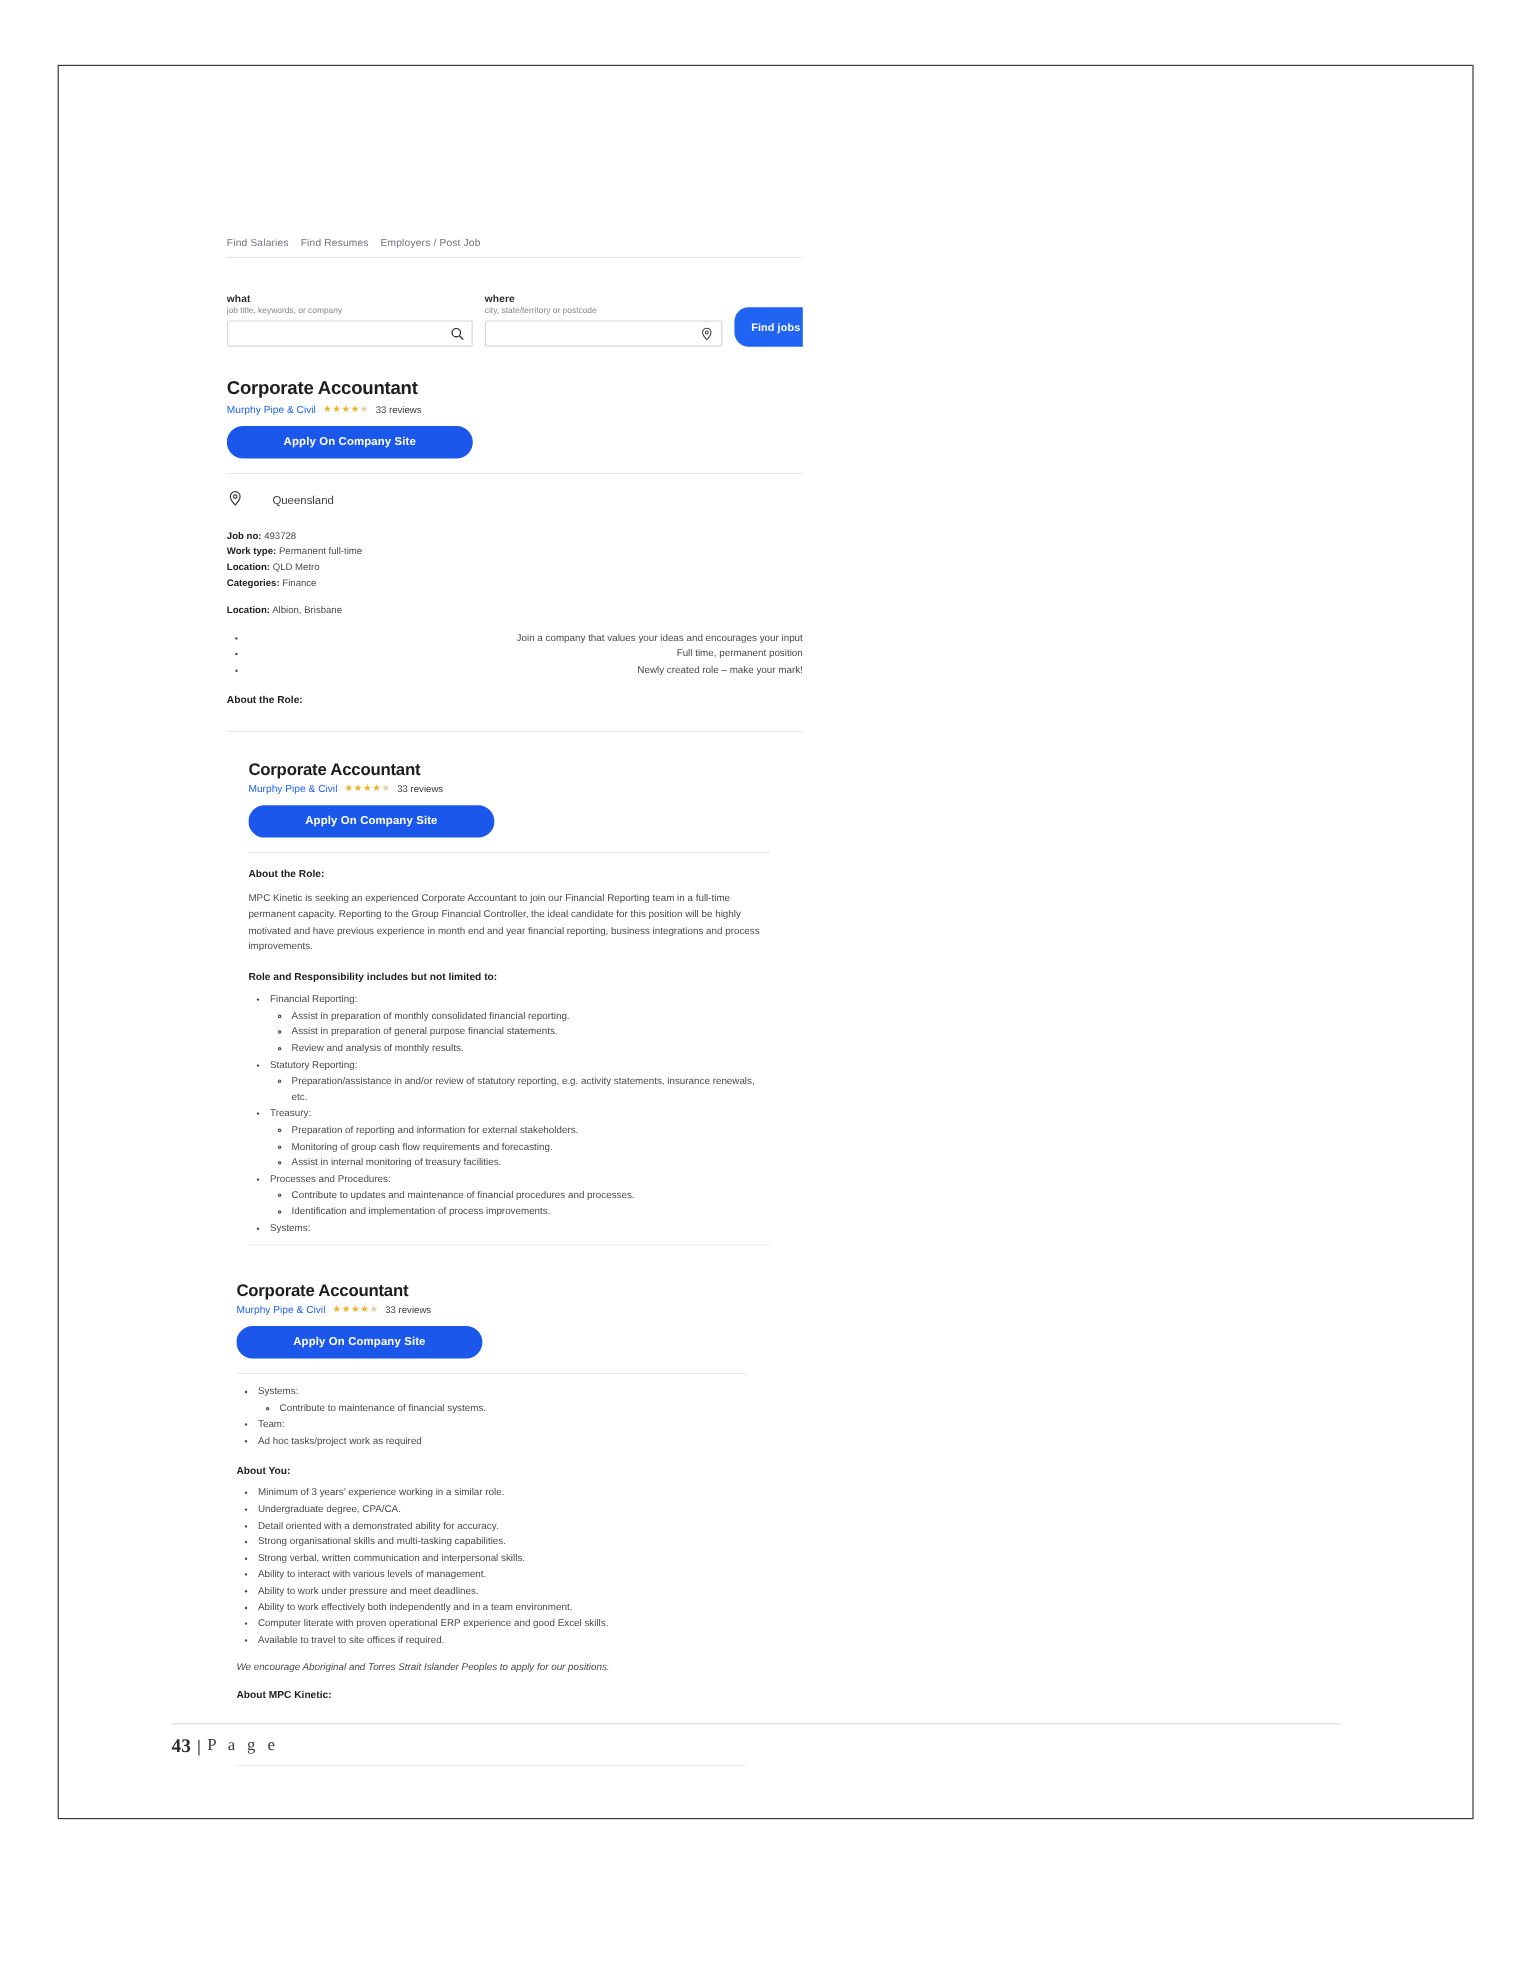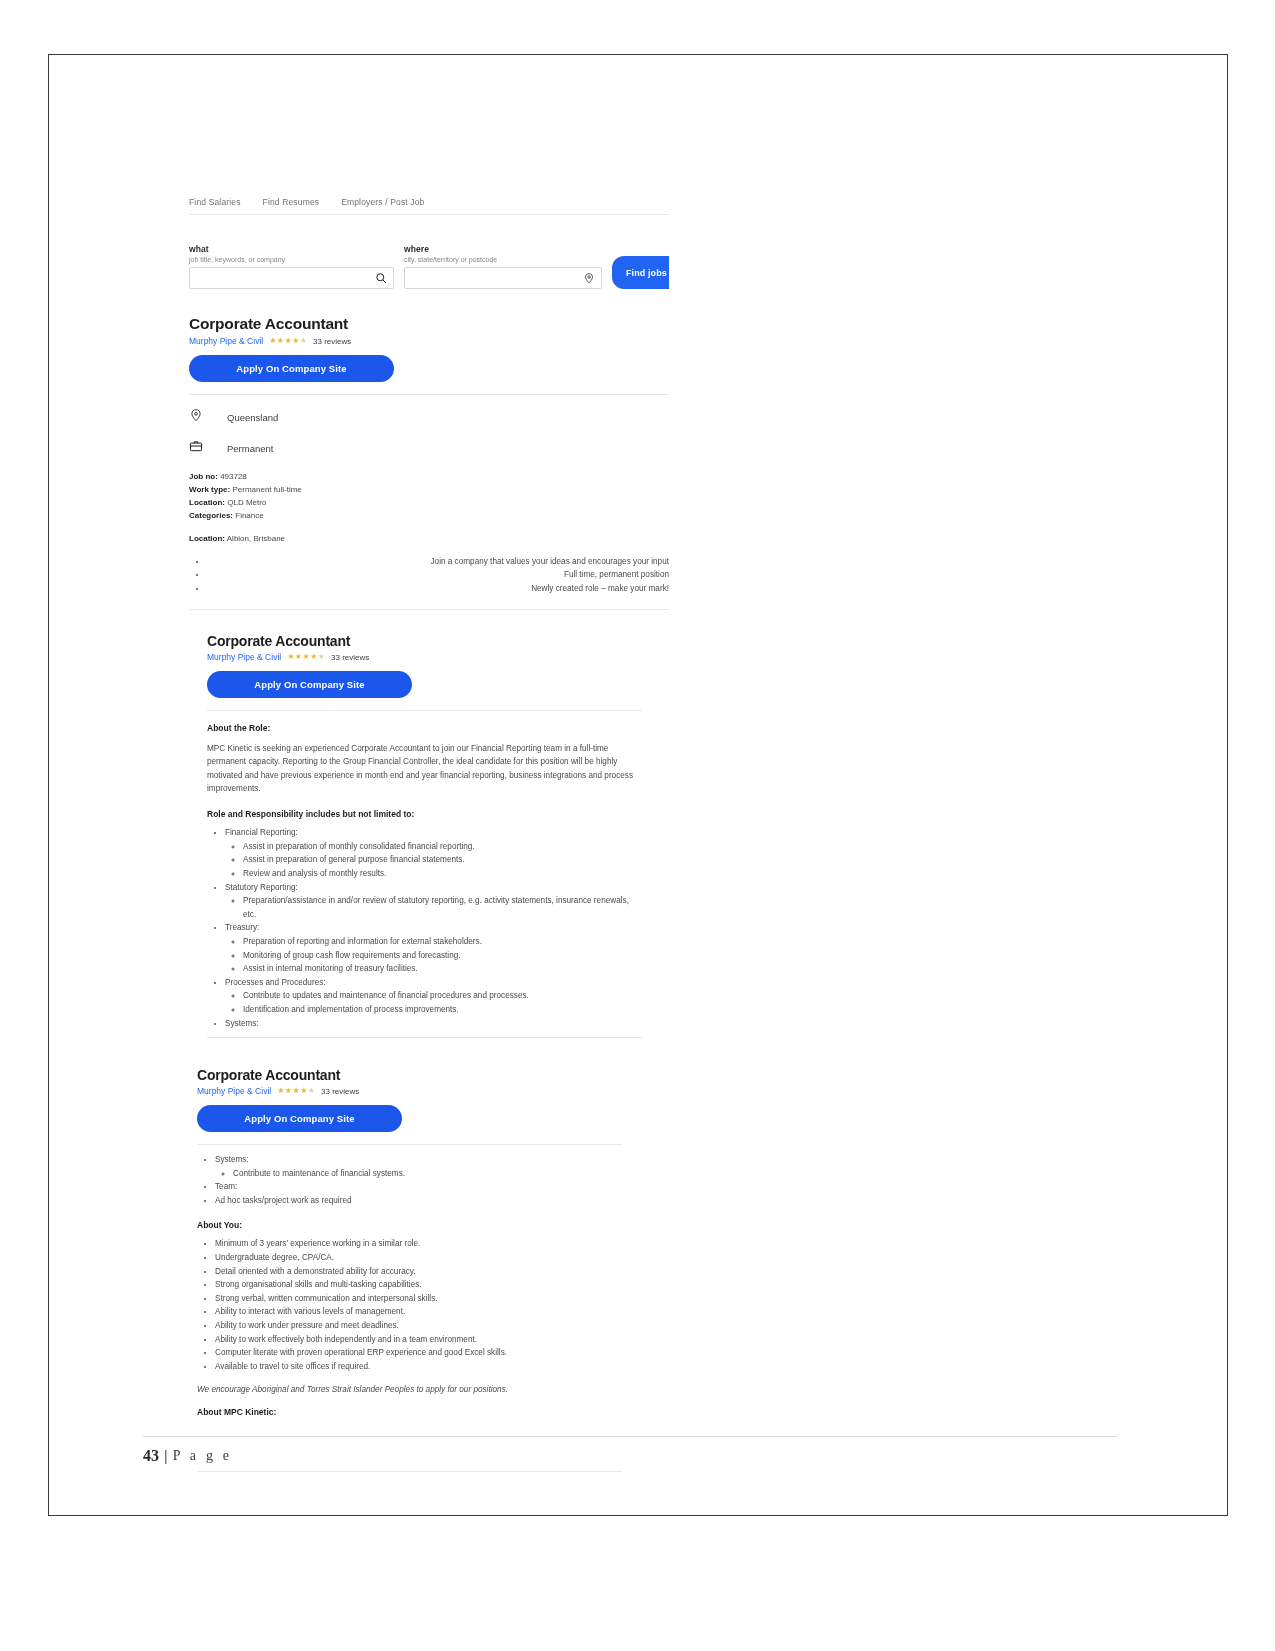--- a/index.html
+++ b/index.html
@@ -16,21 +16,21 @@
     border: 1px solid #3a3a3a;
     background: #fff;
     overflow: hidden;
   }
 
   
   .shot { position: absolute; background: #fff; overflow: hidden; }
 
   
   .navbar {
-    display: flex; gap: 22px;
+    display: flex; gap: 10px;
     font-size: 8.5px; color: #6f7276;
     padding-bottom: 7px;
     border-bottom: 1px solid #e4e6e8;
   }
   .navbar span { white-space: nowrap; letter-spacing: .15px; }
 
   
   .searchwrap { display: flex; align-items: flex-end; gap: 10px; margin-top: 11px; }
   .sfield { display: flex; flex-direction: column; }
   .sfield .lbl { font-size: 8.5px; font-weight: 700; color: #2d2d2d; letter-spacing: .1px; margin-top: 18px; }
@@ -89,21 +89,21 @@
   ul.lv2 { margin: 0 0 0 18px; }
   ul.lv2 > li { font-size: 8.2px; line-height: 1.66; color: #4a4a4a; list-style: circle; }
   .tight li { line-height: 1.72; }
   .italic { font-style: italic; font-size: 8.2px; color: #4a4a4a; margin-top: 11px; }
 
   
   .clipbar { position: absolute; left: 0; right: 0; bottom: 0; height: 1px; background: #e6e8ea; }
 
   
   .footrule { position: absolute; left: 94px; right: 110px; top: 1381px; border-top: 1px solid #d8dade; }
-  .pagenum { position: absolute; left: 94px; top: 1392px; display: flex; align-items: center; gap: 5px; }
+  .pagenum { position: absolute; left: 94px; top: 1392px; display: flex; align-items: flex-start; gap: 5px; }
   .pagenum .num { font-size: 16px; font-weight: 700; color: #2b2b2b; font-family: "Liberation Serif", serif; }
   .pagenum .bar { font-size: 14px; color: #555; }
   .pagenum .word { font-size: 14px; color: #3d3d3d; letter-spacing: 3.2px; font-family: "Liberation Serif", serif; }
 </style>
 </head>
 <body>
 
 <div class="page">
 
   <div class="shot" style="left:140px; top:142px; width:480px; height:413px;">
@@ -165,30 +165,20 @@
       <div class="iconrow">
         <span>
           <svg width="14" height="14" viewBox="0 0 24 24" fill="none" stroke="#3c3c3c" stroke-width="1.7">
             <path d="M12 22s7-7.2 7-12a7 7 0 1 0-14 0c0 4.8 7 12 7 12z"></path>
               <circle cx="12" cy="10" r="2.4"></circle>
           </svg>
         </span>
         <span class="txt">Queensland</span>
       </div>
 
-      <div class="iconrow">
-        <span>
-          <svg width="14" height="14" viewBox="0 0 24 24" fill="none" stroke="#1d1d1d" stroke-width="1.7">
-            <rect x="2.5" y="7" width="19" height="13" rx="1.5"></rect>
-            <path d="M9 7V4.8h6V7"></path>
-              <path d="M2.5 12h19"></path>
-          </svg>
-        </span>
-        <span class="txt">Permanent</span>
-      </div>
 
       <div class="details">
         <div><b>Job no:</b>
           <span>493728</span></div>
         <div><b>Work type:</b>
           <span>Permanent full-time</span></div>
         <div><b>Location:</b>
           <span>QLD Metro</span></div>
         <div><b>Categories:</b>
           <span>Finance</span></div>

